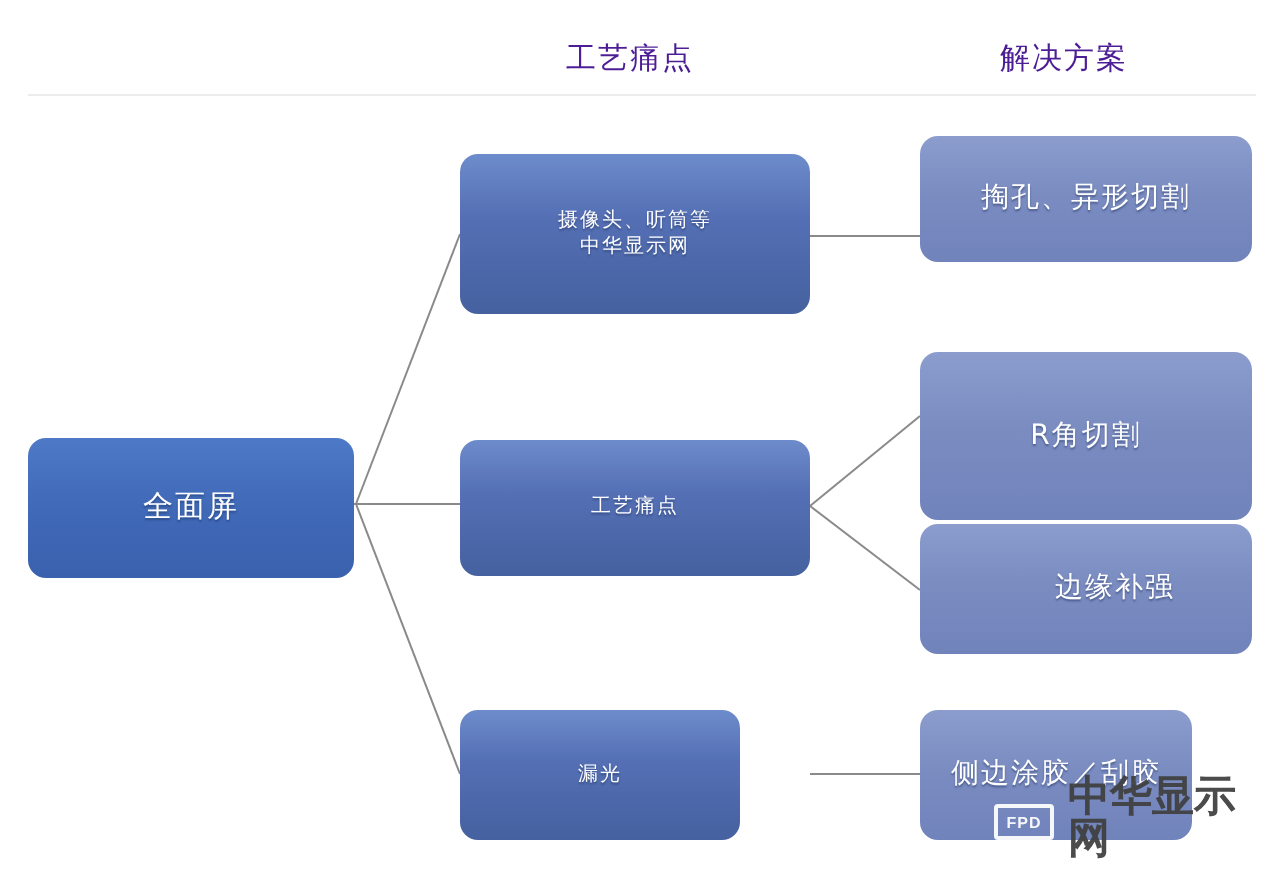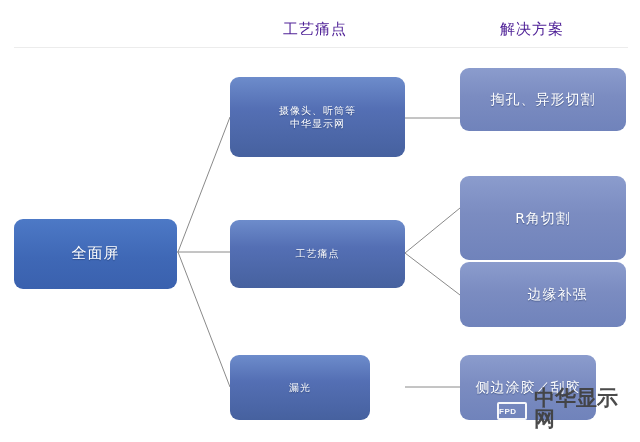--- a/index.html
+++ b/index.html
@@ -106,21 +106,21 @@
   }
   #wm-screen {
     position: absolute;
     left: 1px; top: 1px;
     width: 30px; height: 18px;
     border: 2.5px solid #ffffff;
     border-radius: 2px;
     box-sizing: border-box;
     display: flex;
     align-items: center;
-    justify-content: flex-start;
+    justify-content: center;
   }
   #wm-fpd {
     font-size: 8px;
     font-weight: bold;
     color: #ffffff;
     letter-spacing: 0.5px;
     font-family: "Liberation Sans", sans-serif;
   }
   #wm-stand {
     position: absolute;

